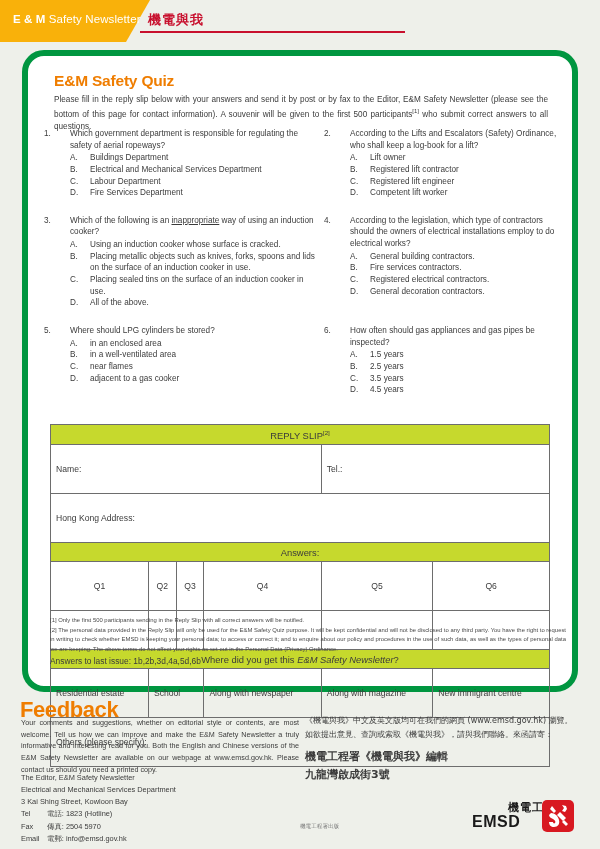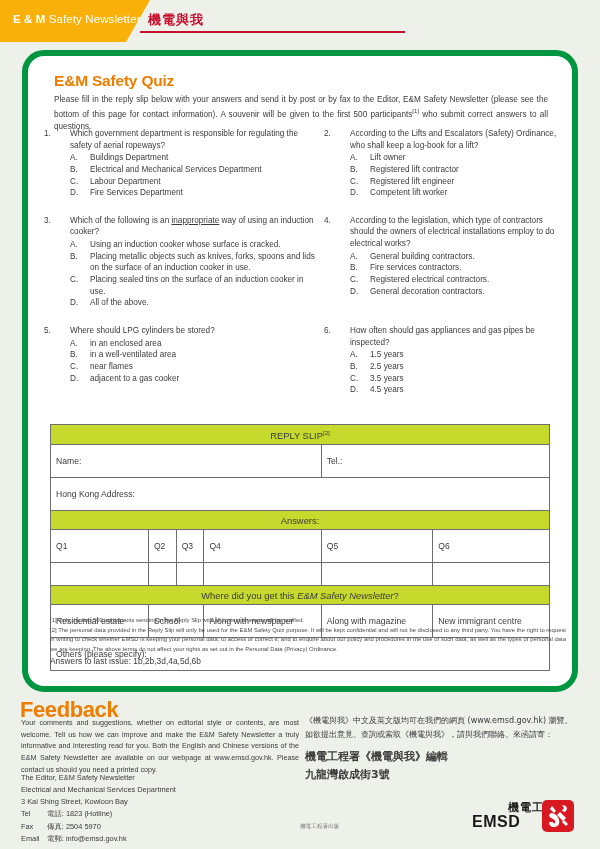--- a/index.html
+++ b/index.html
@@ -78,27 +78,27 @@
 
   
   .slip {
     position: absolute; left: 22px; top: 368px;
     width: 500px;
     border-collapse: collapse;
     font-size: 8.6px;
   }
   .slip td {
     border: 0.8px solid #6d6d6d;
-    padding: 11px 5px;
+    padding: 19px 5px;
     height: 14px;
     vertical-align: middle;
   }
   .slip td.lime { background: #c6d92d; text-align: center; font-size: 9.4px; padding: 3.5px 5px; }
   .slip td.lime sup { font-size: 6.2px; }
-  .slip td.ctr { }
+  .slip td.ctr { text-align: center; }
   .slip td.tall { height: 19px; }
   .slip td.blank { height: 17px; }
   .slip em { font-style: italic; }
 
   
   .notes {
     position: absolute; left: 22px; top: 560px; width: 516px;
     font-size: 5.9px; line-height: 1.62; color: #4a4a4a; text-align: justify;
   }
   .answers-last {

